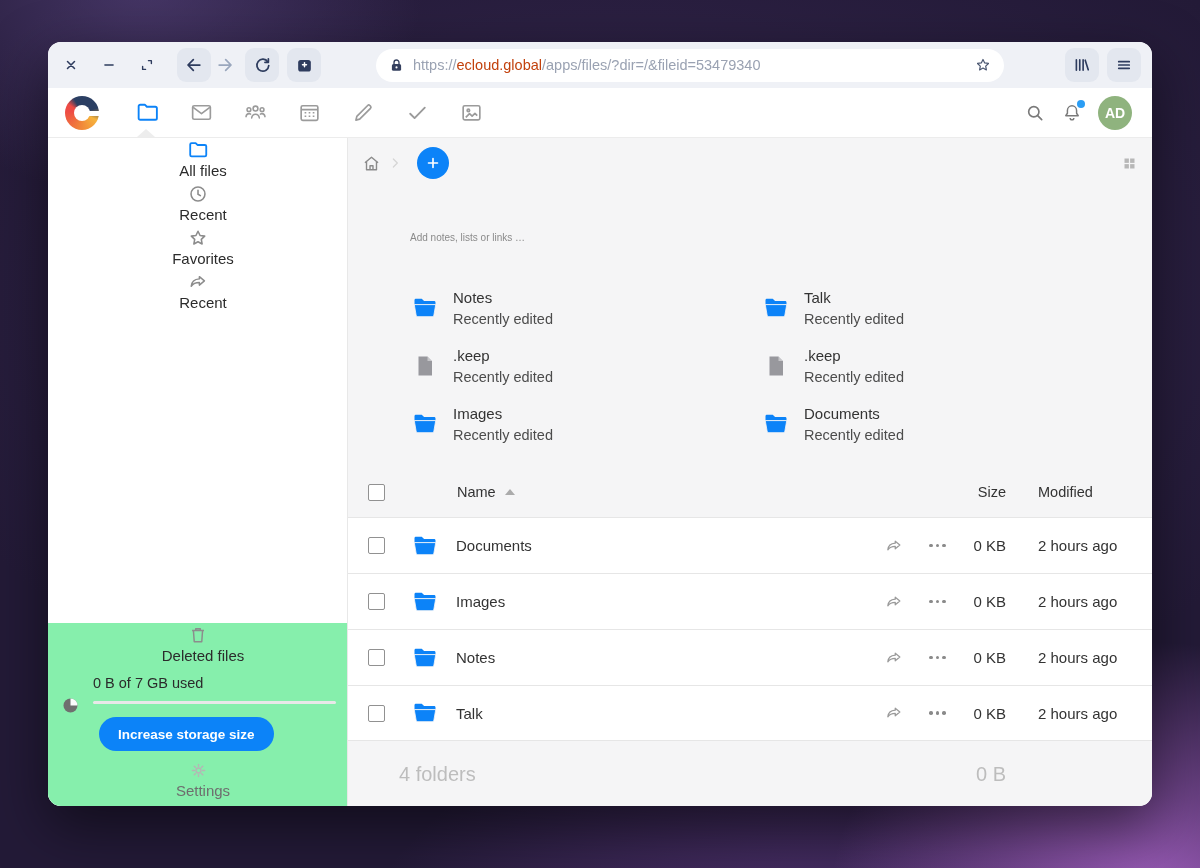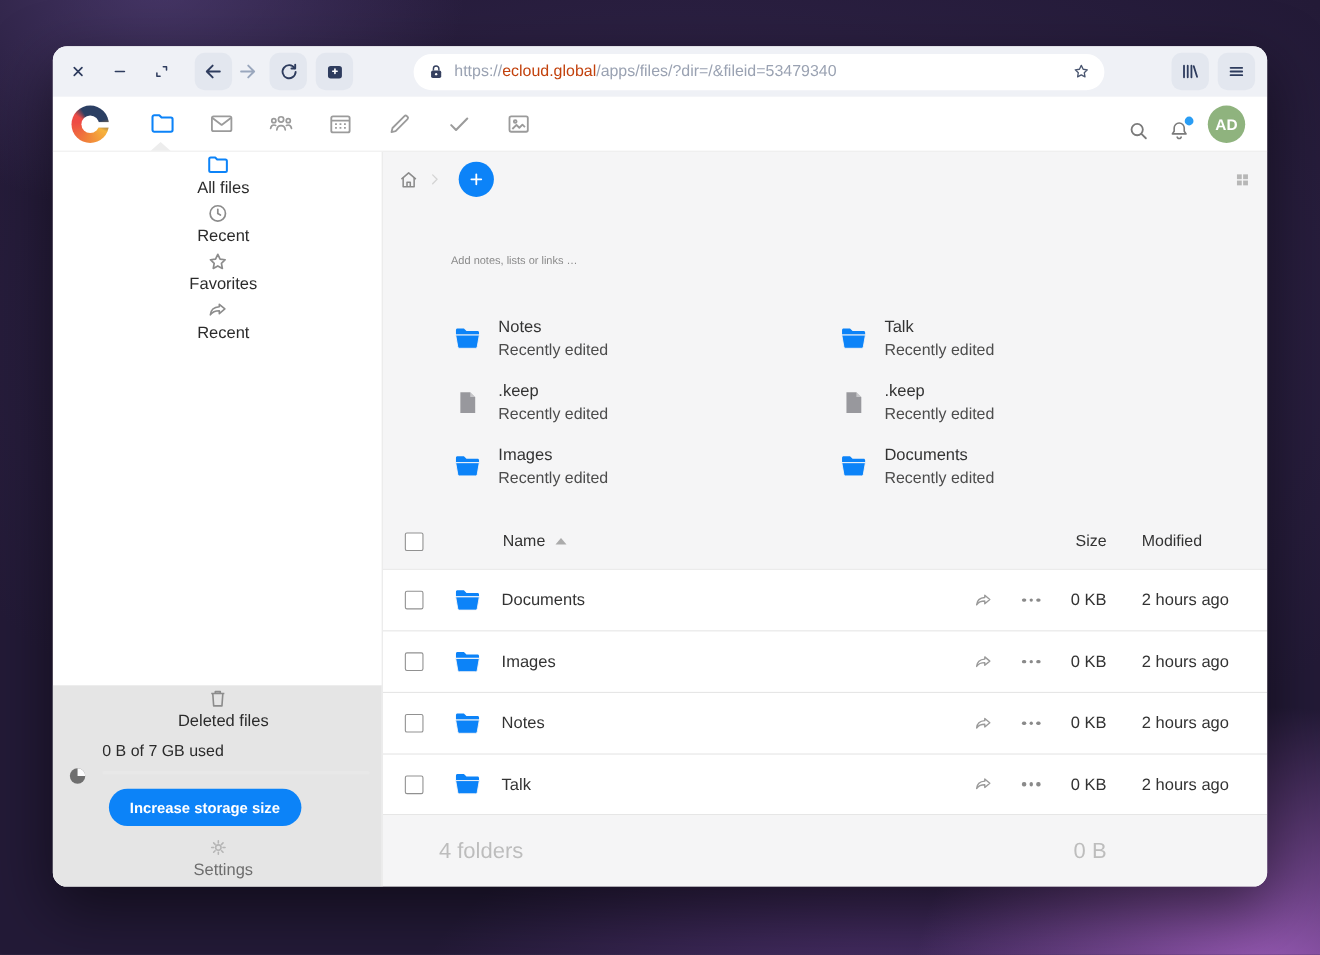--- a/index.html
+++ b/index.html
@@ -40,33 +40,33 @@
           background:conic-gradient(from 115deg, #f6b33c, #f0803a 22%, #ee4b45 45%, #ee4b45 52%, #2b3f63 60%, #2b3f63 88%, #f6b33c); }
   .logo::after { content:""; position:absolute; inset:9px; border-radius:50%; background:#fff; }
   .logo::before { content:""; position:absolute; right:-1px; top:15px; width:13px; height:5px; background:#fff; z-index:2; }
   .navbtn { width:40px; height:40px; border:none; background:none; color:#9b9b9b; cursor:pointer;
             display:flex; align-items:center; justify-content:center; flex:none; }
   .navbtn.first { margin-left:28px; }
   .navbtn + .navbtn { margin-left:14px; }
   .navbtn.active { color:#0c83f8; }
   .nav-caret { position:absolute; bottom:0; left:89px; width:0; height:0;
                border-left:9px solid transparent; border-right:9px solid transparent; border-bottom:8px solid #ededed; }
-  .hdr-right { margin-left:auto; display:flex; align-items:flex-end; gap:15px; padding-right:20px; }
+  .hdr-right { margin-left:auto; display:flex; align-items:center; gap:15px; padding-right:20px; }
   .iconbtn { border:none; background:none; color:#7a7a7a; cursor:pointer; display:flex; align-items:center; justify-content:center; padding:0; }
   .bellwrap { position:relative; }
   .bell-dot { position:absolute; top:-2px; right:-2px; width:8px; height:8px; border-radius:50%; background:#2a9df4; }
   .avatar { width:34px; height:34px; border-radius:50%; background:#8fb37e; color:#fff;
             font-size:14px; font-weight:bold; display:flex; align-items:center; justify-content:center; cursor:pointer; }
   
   .bodyrow { flex:1; display:flex; min-height:0; }
   .sidebar { width:300px; flex:none; background:#fff; border-right:1px solid #e8e8e8; position:relative; }
   .sideitem { height:44px; display:flex; align-items:center; padding-left:11px; font-size:15px; color:#2b2b2b; cursor:pointer;flex-direction:column; }
   .sideitem .si { width:24px; height:24px; color:#8c8c8c; margin-right:10px; display:flex; align-items:center; justify-content:center; flex:none; }
   .sideitem.active .si { color:#0c83f8; }
-  .side-bottom { position:absolute; left:0; right:0; bottom:0; padding-bottom:4px; background:#e5e5e5; }
+  .side-bottom { position:absolute; left:0; right:0; bottom:0; padding-bottom:4px; background:#86efac; }
   .quota { position:relative; padding:8px 14px 0 45px; font-size:14.5px; color:#2b2b2b; }
   .quota .pie { position:absolute; left:12px; top:28px; width:21px; height:21px; }
   .quota .bar { margin-top:10px; height:3px; width:243px; background:#e8e8e8; border-radius:2px; }
   .storage-btn { margin:13px 0 7px 51px; height:34px; padding:0 19px; border:none; border-radius:17px;
                  background:#0c83f8; color:#fff; font-size:13.5px; font-weight:bold; cursor:pointer;
                  font-family:"Liberation Sans",sans-serif; }
   .sideitem.settings { color:#6e6e6e; }
   .sideitem.settings .si { color:#b5b5b5; }
   
   .main { flex:1; background:#f5f5f6; display:flex; flex-direction:column; min-width:0; overflow:hidden; }

